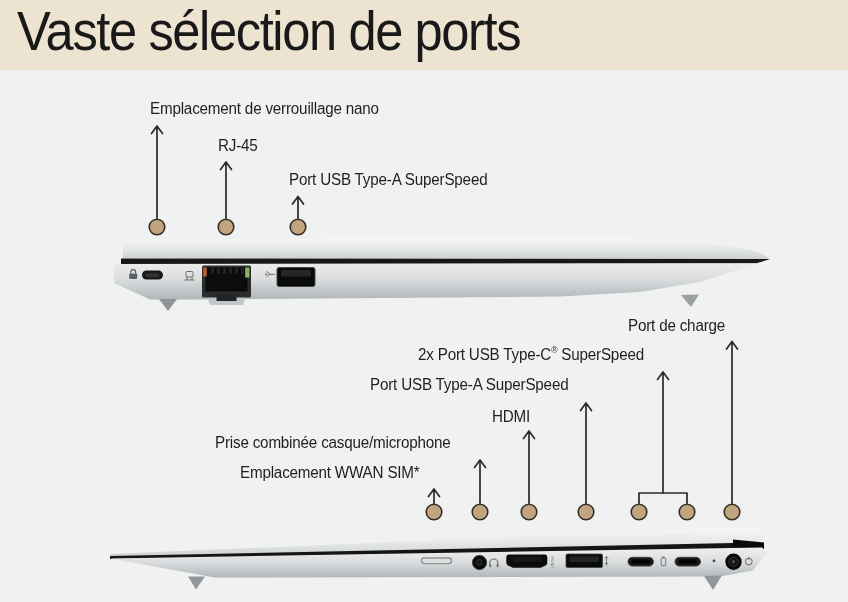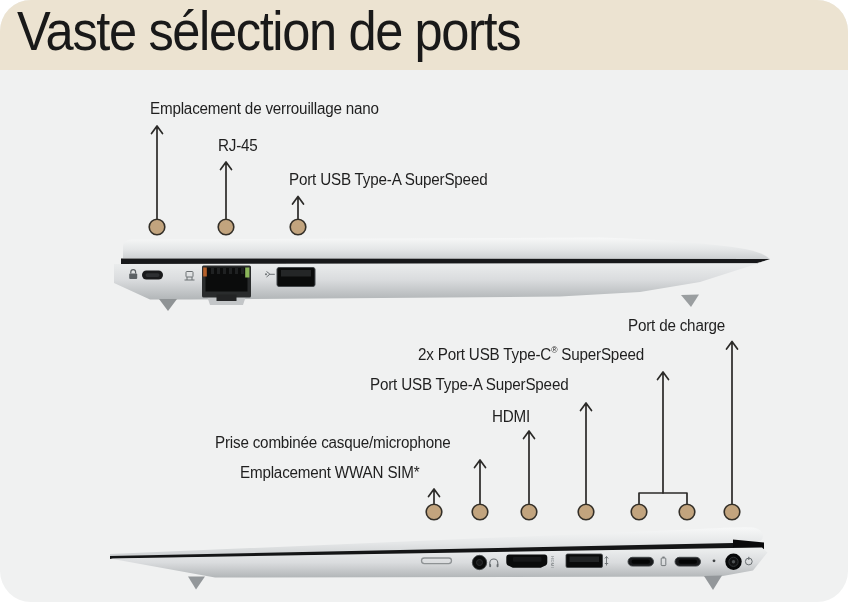--- a/index.html
+++ b/index.html
@@ -1,20 +1,19 @@
 <!DOCTYPE html>
 <html><head>
 <meta charset="utf-8">
 <style>
   html,body { margin:0; padding:0; background:#ffffff; }
   .stage {
     position:relative; width:848px; height:602px; overflow:hidden;
     background:#f0f1f1;
     font-family:"Liberation Sans", sans-serif;
-    border-radius:31px;
   }
   .header-band {
     position:absolute; left:0; top:0; width:848px; height:70px;
     background:#ece3d1;
   }
   .page-title {
     position:absolute; left:17px; top:3px;
     font-size:55px; font-weight:400; letter-spacing:-1.5px; color:#191919;
     white-space:nowrap; transform:scaleX(0.92); transform-origin:left top;
     line-height:1.05;

